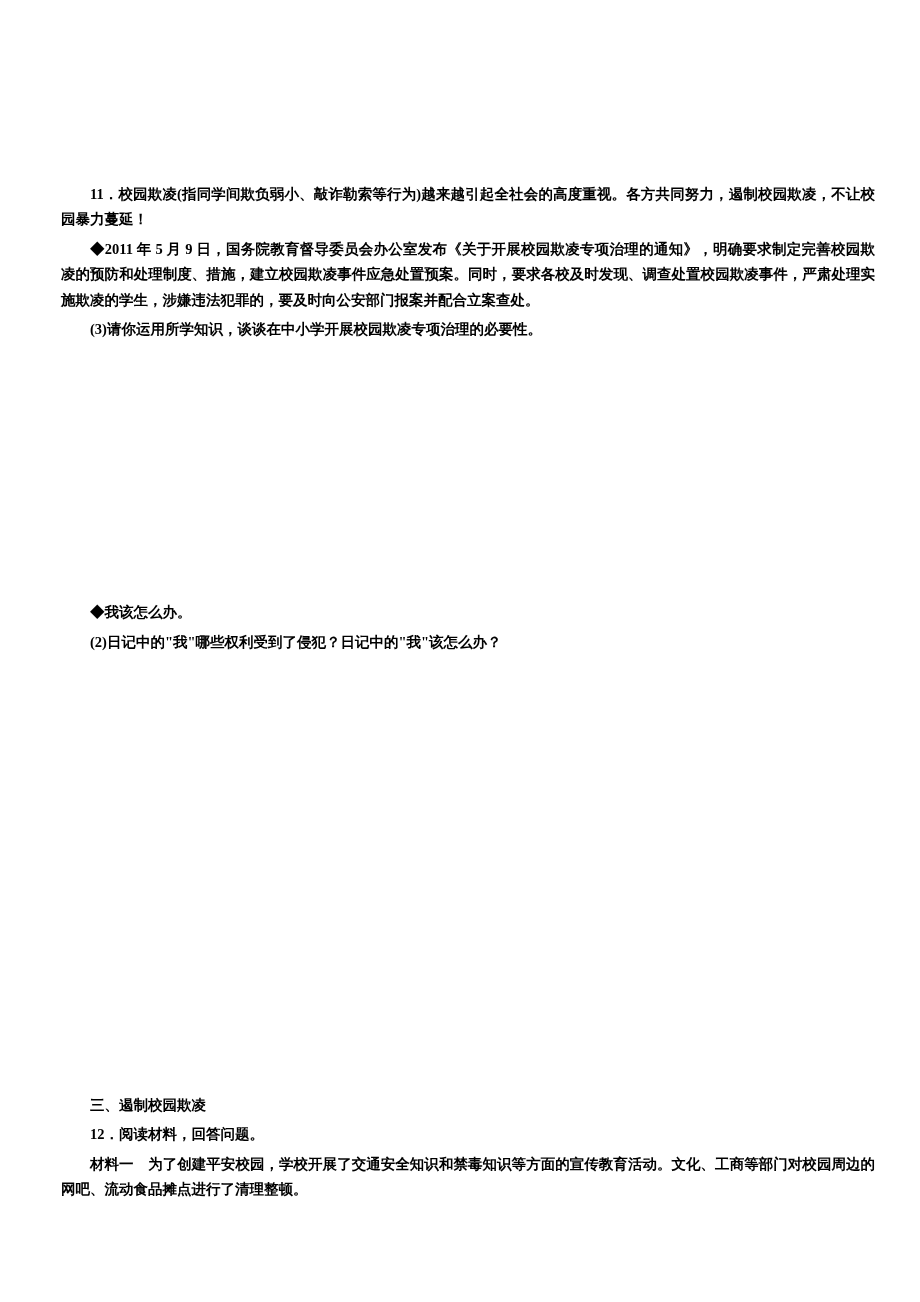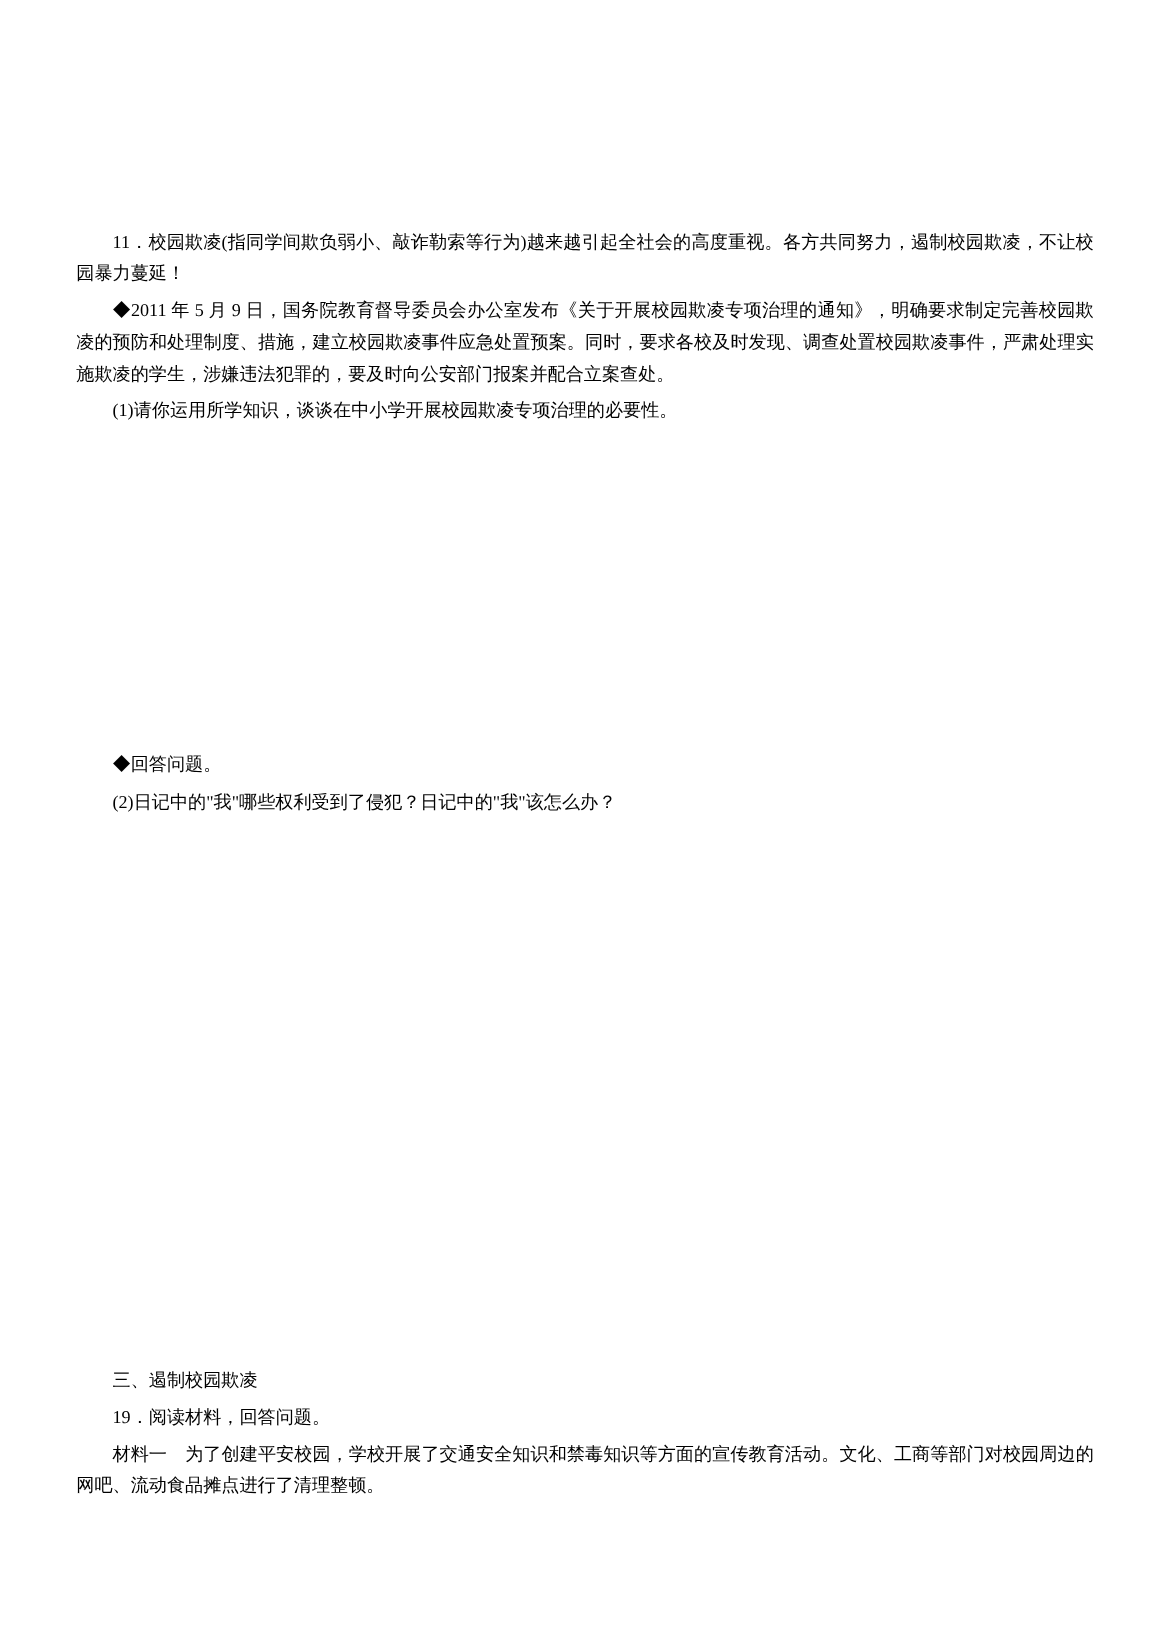--- a/index.html
+++ b/index.html
@@ -1,18 +1,19 @@
 <!DOCTYPE html>
 <html><head>
   <meta charset="utf-8">
   <style>
     * {
       margin: 4px;
       padding: 0;
       box-sizing: border-box;
+      font-weight: bold;
     }
     body {
       width: 920px;
       height: 1302px;
       background: #ffffff;
       font-family: "SimSun", "宋体", serif;
       font-size: 14.5px;
       line-height: 1.75;
       color: #000000;
       padding: 170px 45px 45px 45px;
@@ -30,29 +31,29 @@
     .spacer-xlarge {
       height: 430px;
     }
   </style>
 </head>
 <body>
 
 <div class="content-block">
   <p class="para">11．校园欺凌(指同学间欺负弱小、敲诈勒索等行为)越来越引起全社会的高度重视。各方共同努力，遏制校园欺凌，不让校园暴力蔓延！</p>
   <p class="para">◆2011 年 5 月 9 日，国务院教育督导委员会办公室发布《关于开展校园欺凌专项治理的通知》，明确要求制定完善校园欺凌的预防和处理制度、措施，建立校园欺凌事件应急处置预案。同时，要求各校及时发现、调查处置校园欺凌事件，严肃处理实施欺凌的学生，涉嫌违法犯罪的，要及时向公安部门报案并配合立案查处。</p>
-  <p class="para">(1)请你运用所学知识，谈谈在中小学开展校园欺凌专项治理的必要性。</p>
+  <p class="para">(3)请你运用所学知识，谈谈在中小学开展校园欺凌专项治理的必要性。</p>
 </div>
 
 <div class="spacer-large"></div>
 
 <div class="content-block">
-  <p class="para">◆回答问题。</p>
+  <p class="para">◆我该怎么办。</p>
   <p class="para">(2)日记中的"我"哪些权利受到了侵犯？日记中的"我"该怎么办？</p>
 </div>
 
 <div class="spacer-xlarge"></div>
 
 <div class="content-block">
   <p class="para">三、遏制校园欺凌</p>
-  <p class="para">19．阅读材料，回答问题。</p>
+  <p class="para">12．阅读材料，回答问题。</p>
   <p class="para">材料一　为了创建平安校园，学校开展了交通安全知识和禁毒知识等方面的宣传教育活动。文化、工商等部门对校园周边的网吧、流动食品摊点进行了清理整顿。</p>
 </div>
 
 </body></html>

